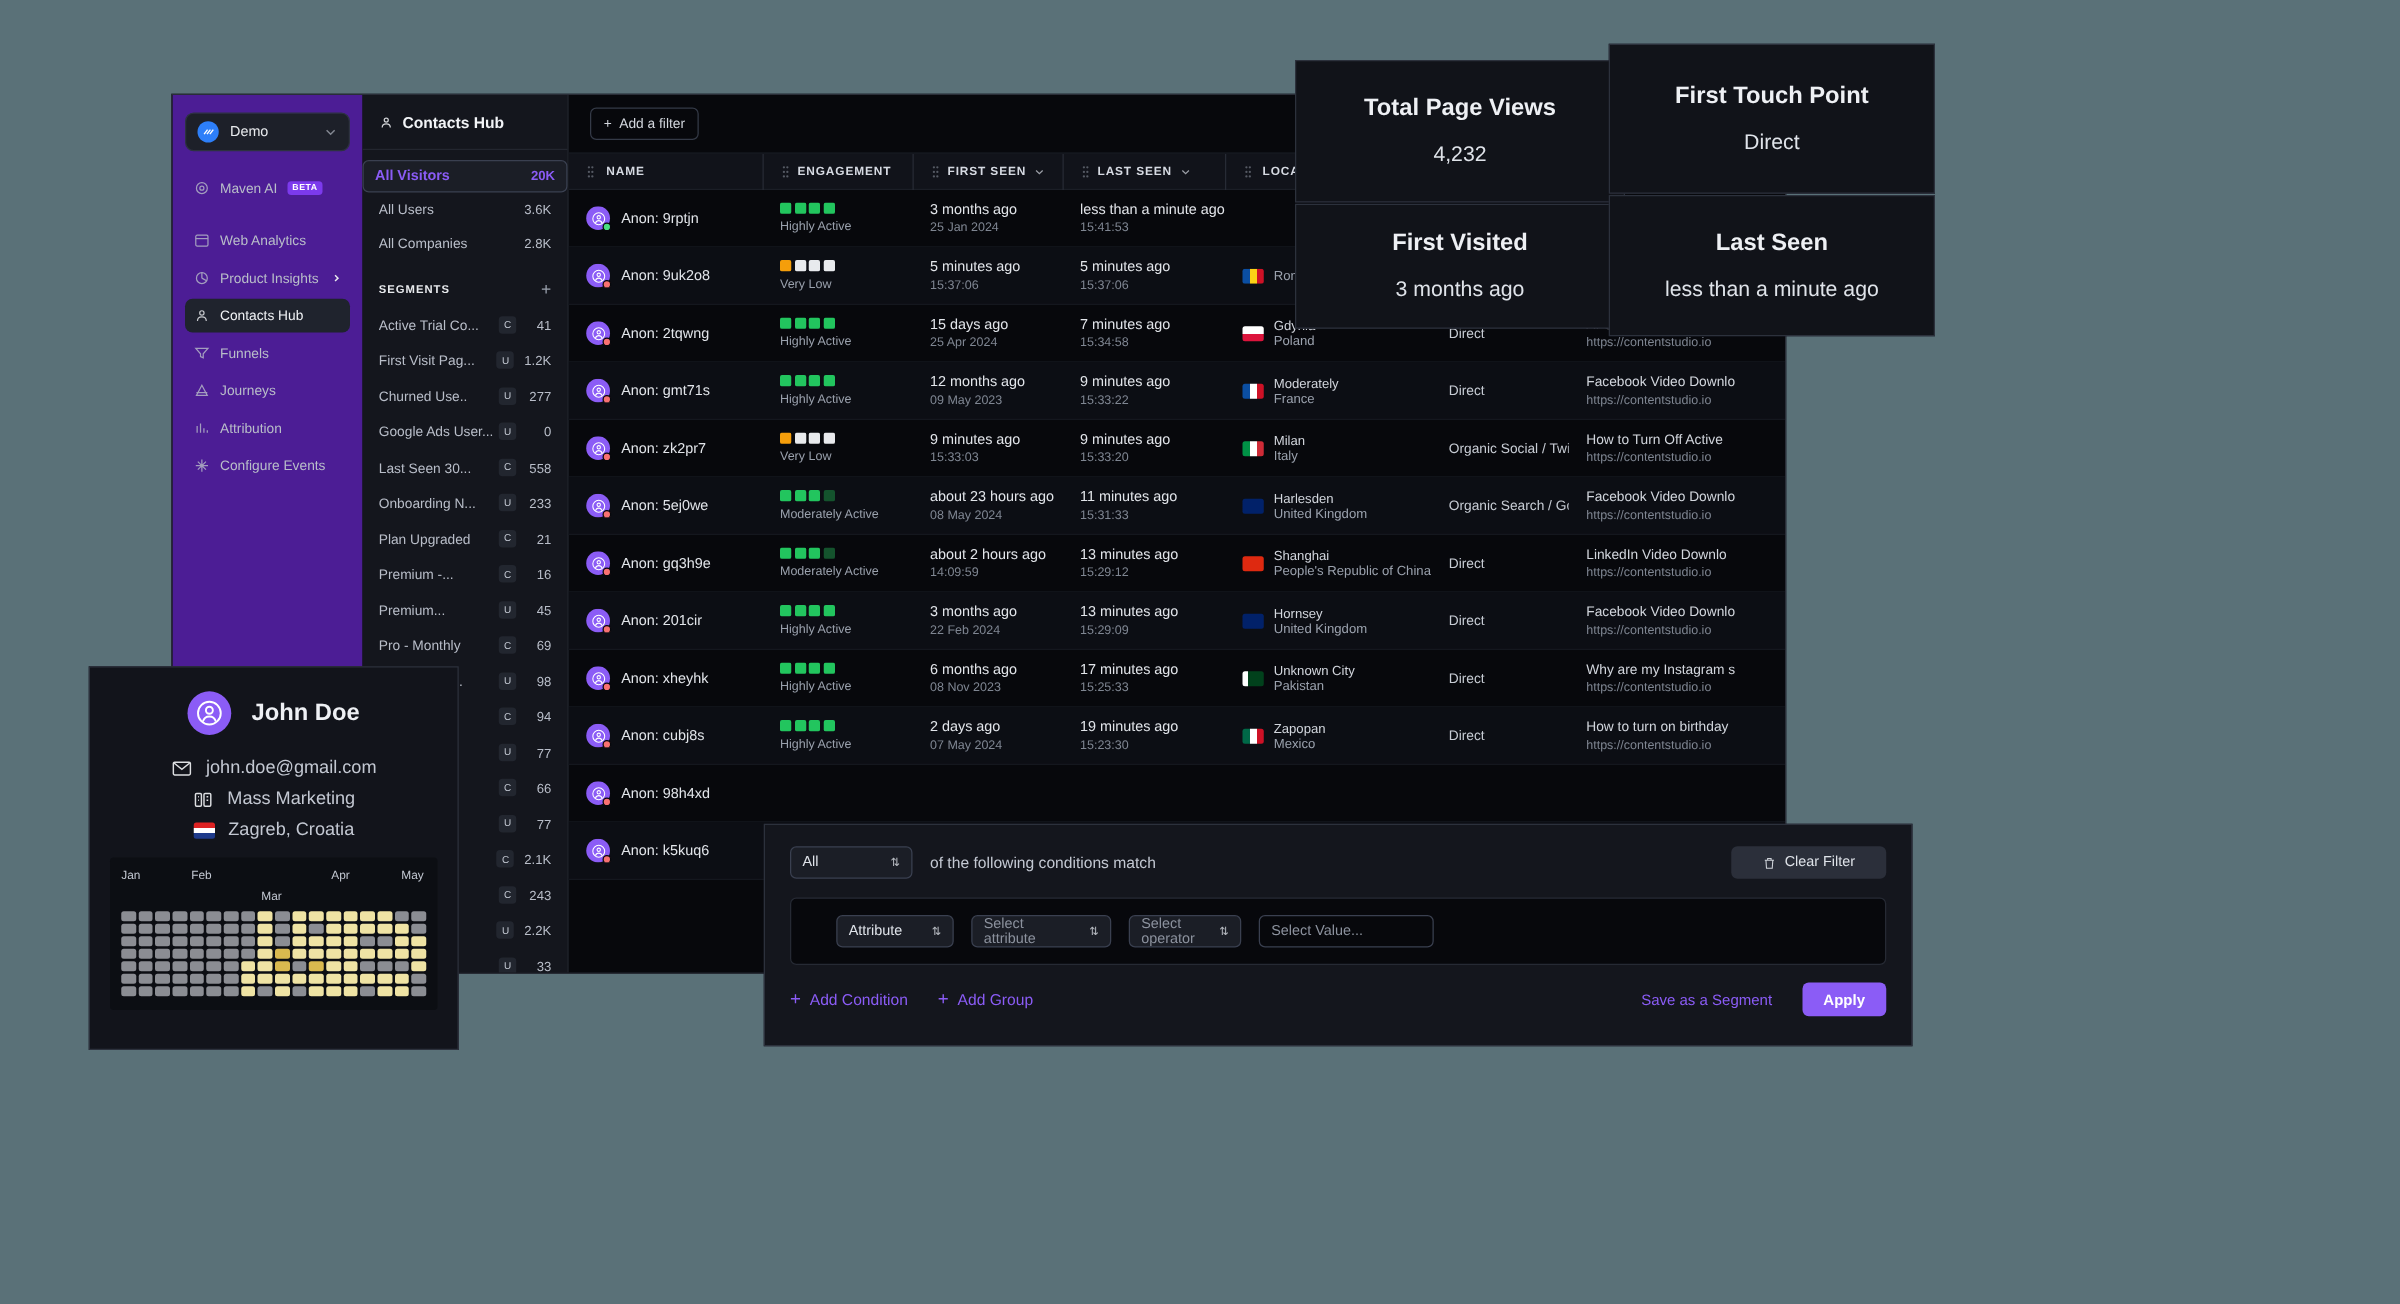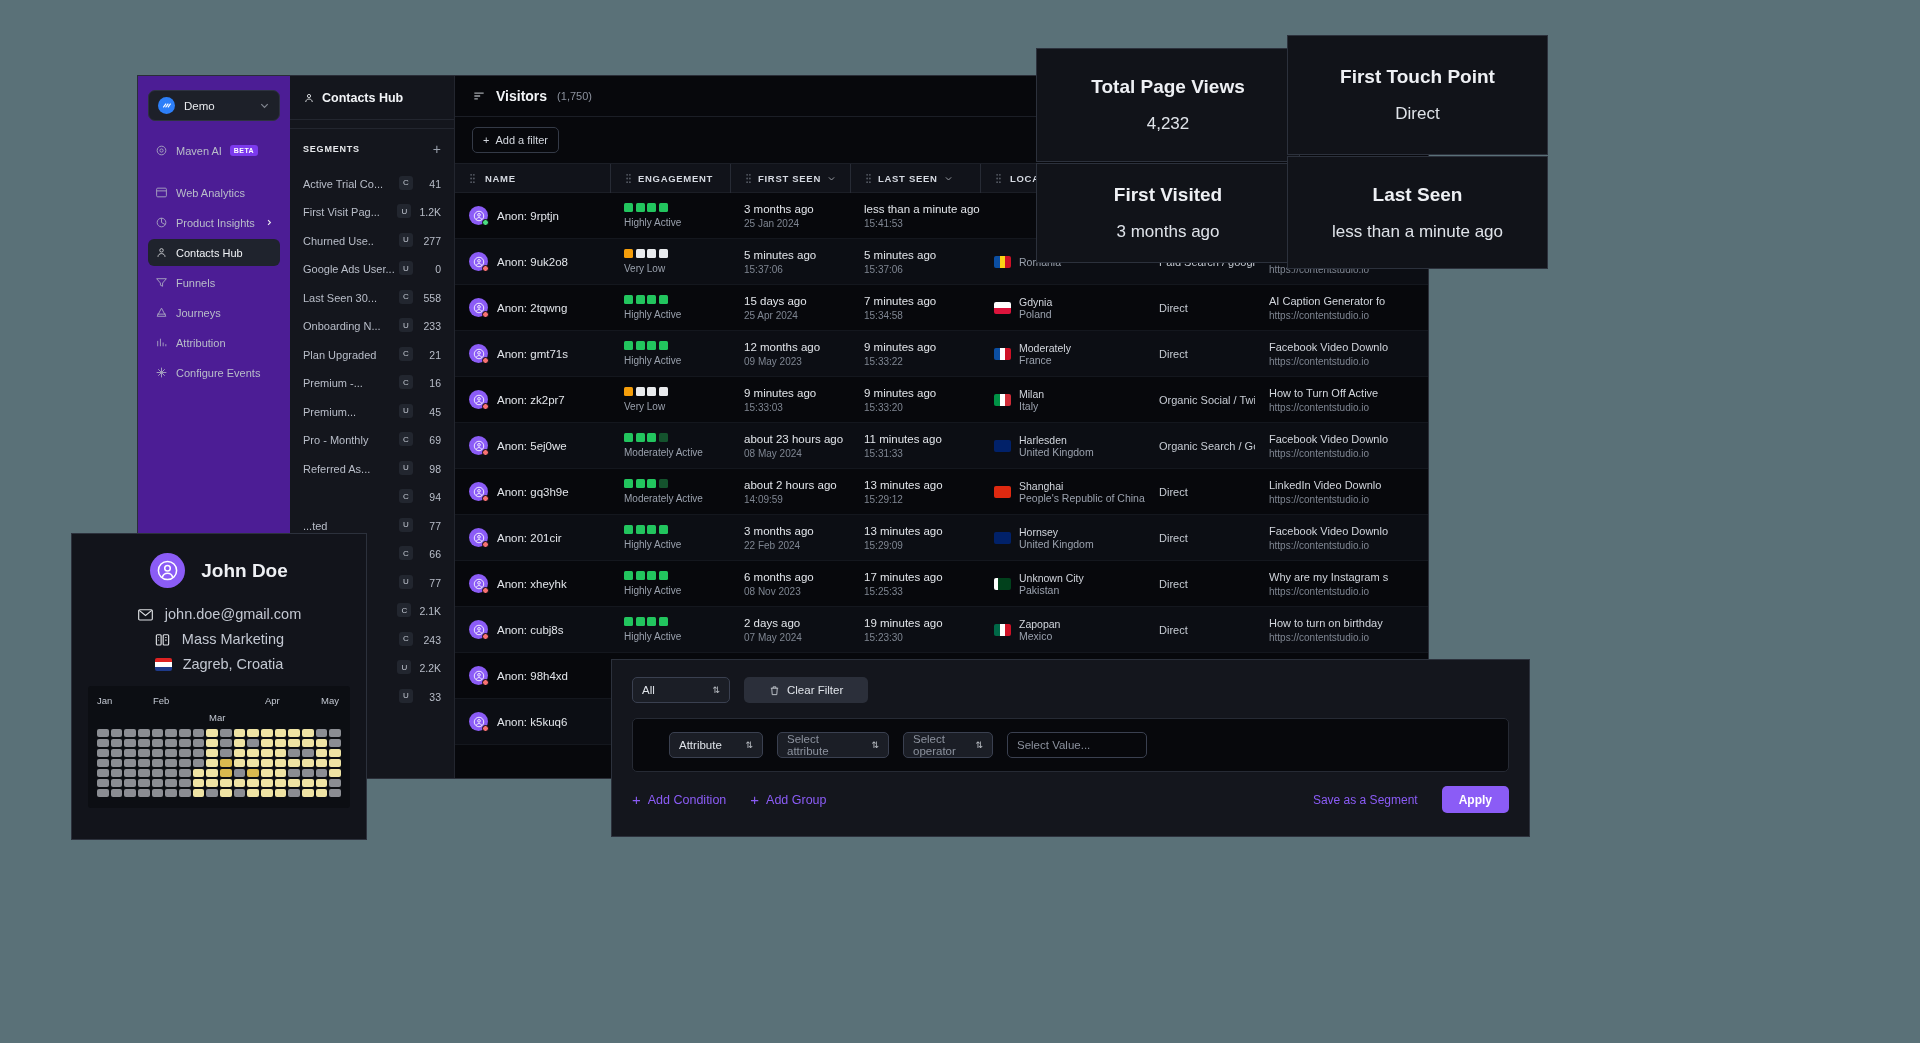--- a/index.html
+++ b/index.html
@@ -252,20 +252,34 @@
   </div>
 
   <div class="contacts">
     <div class="contacts-hd">
       <svg viewBox="0 0 24 24" fill="none" stroke="#f2f4f7" stroke-width="2">
           <circle cx="12" cy="8" r="3.2"></circle>
           <path d="M5.5 20c0-3.6 2.9-6 6.5-6s6.5 2.4 6.5 6"></path>
         </svg>
       <span>Contacts Hub</span>
     </div>
+    <div class="clist">
+      <div class="crow sel">
+        <span class="cl">All Visitors</span>
+        <span class="cc">20K</span>
+      </div>
+      <div class="crow">
+        <span class="cl">All Users</span>
+        <span class="cc">3.6K</span>
+      </div>
+      <div class="crow">
+        <span class="cl">All Companies</span>
+        <span class="cc">2.8K</span>
+      </div>
+    </div>
     <div class="c-sep"></div>
     <div class="seg-hd">
       <span class="t">SEGMENTS</span>
       <span class="p">+</span>
     </div>
     <div id="segments">
         <div class="seg-row">
           <span class="sl">Active Trial Co...</span>
           <span class="tag">C</span>
           <span class="sn">41</span>
@@ -357,27 +371,20 @@
         </div>
         <div class="seg-row">
           <span class="sl">...g...</span>
           <span class="tag">U</span>
           <span class="sn">33</span>
         </div>
       </div>
   </div>
 
   <div class="main">
-    <div class="main-hd">
-      <svg class="sort-ico" viewBox="0 0 24 24" fill="none" stroke="#d3d7de" stroke-width="2.2">
-          <path d="M4 7h16M4 12h10M4 17h6"></path>
-        </svg>
-      <span class="ttl">Visitors</span>
-      <span class="cnt">(1,750)</span>
-    </div>
     <div class="filter-bar">
       <div class="add-filter">
         <span>+</span>
         <span>Add a filter</span>
       </div>
     </div>
     <div class="tbl">
       <div class="th-row" id="thead">
           <div class="th c-name">
             <svg class="grip" viewBox="0 0 6 12" fill="#9aa1ad">
@@ -1134,20 +1141,21 @@
       </div>
   </div>
 </div>
 
 <div class="fpanel">
   <div class="fp-r1">
     <div class="sel" id="sel-match">
       <span>All</span>
       <span class="sc">⇅</span>
     </div>
+    <span class="fp-txt">of the following conditions match</span>
     <div class="clear-btn">
       <svg viewBox="0 0 24 24" fill="none" stroke="#dfe3e9" stroke-width="1.9">
           <path d="M4 7h16M9 7V4h6v3M6 7l1 14h10l1-14"></path>
         </svg>
       <span>Clear Filter</span>
     </div>
   </div>
   <div class="cond-box">
     <div class="sel" id="sel-attr">
       <span>Attribute</span>

